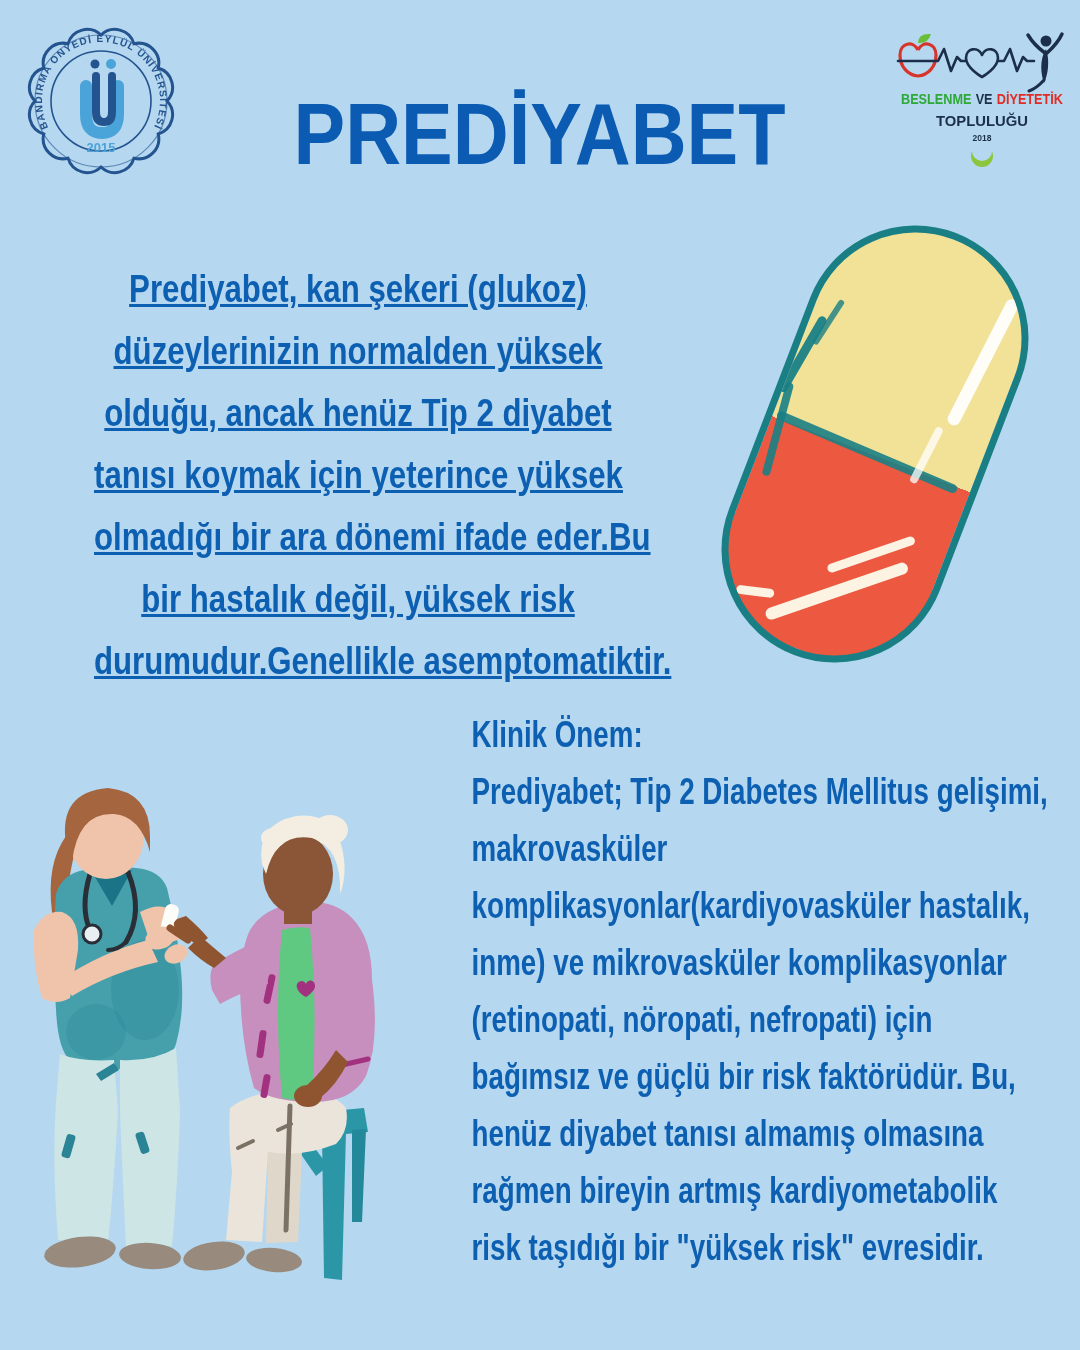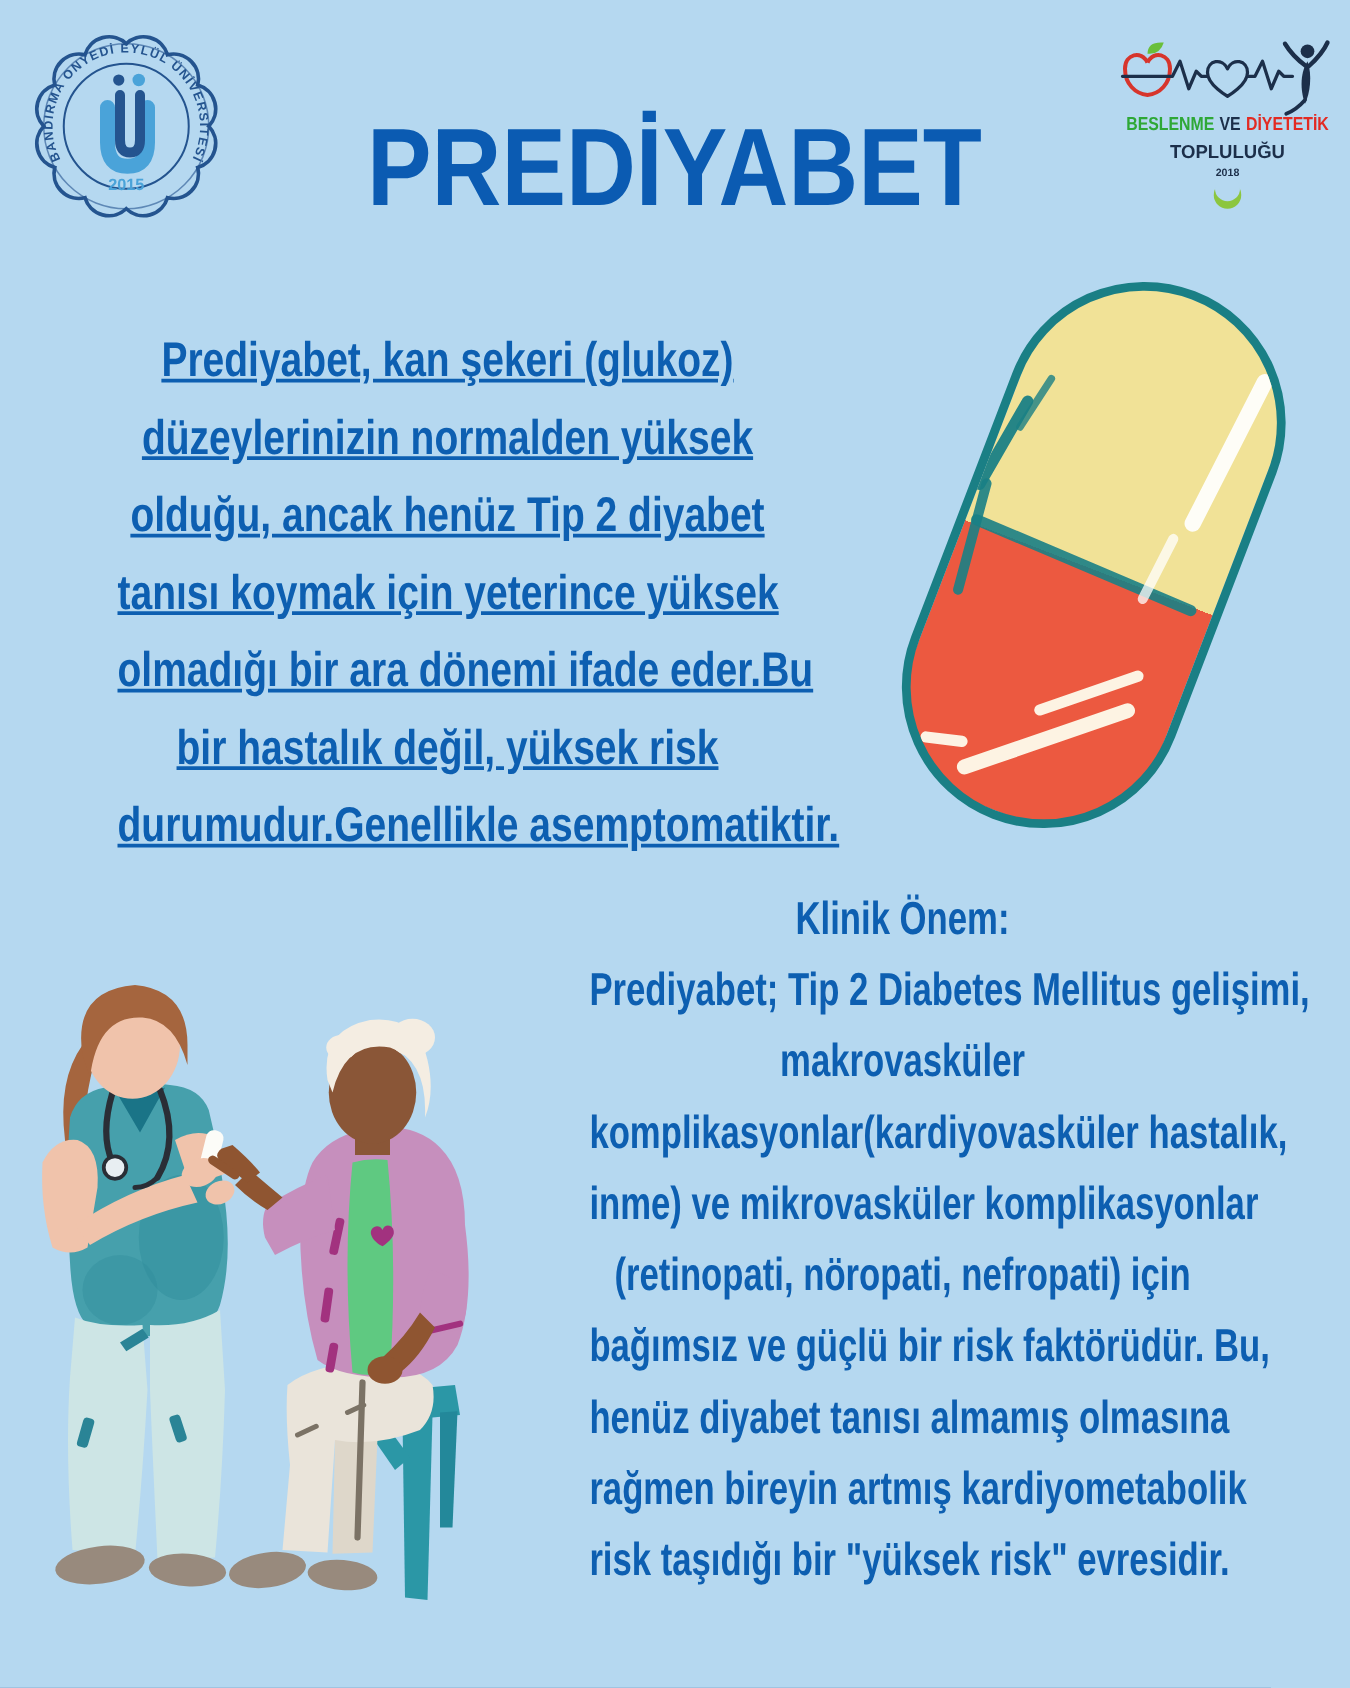--- a/index.html
+++ b/index.html
@@ -17,21 +17,21 @@
   }
   .uni-logo{position:absolute;left:26px;top:26px;width:150px;height:150px;}
   .soc-logo{position:absolute;left:894px;top:30px;width:176px;height:148px;}
   
   .intro{
     position:absolute;left:28px;top:258px;width:660px;
     color:#0d5fb1;font-weight:bold;font-size:39px;line-height:62px;text-align:center;text-decoration:underline;
   }
   .clinical{
     position:absolute;left:388px;top:706px;width:668px;
-    color:#0d5fb1;font-weight:bold;font-size:37px;line-height:57px;text-align:center;
+    color:#0d5fb1;font-weight:bold;font-size:37px;line-height:57px;text-align:left;
   }
   .cline{white-space:nowrap;transform-origin:50% 50%;}
   .intro .cline{transform:scaleX(.80);}
   .clinical .cline{transform:scaleX(.75);}
   
   .pill{position:absolute;left:700px;top:212px;width:352px;height:462px;}
   .capsule{
     position:absolute;left:62px;top:6px;width:212px;height:438px;
     border:7px solid #1a7f85;border-radius:120px;
     transform:rotate(21deg);transform-origin:50% 50%;

